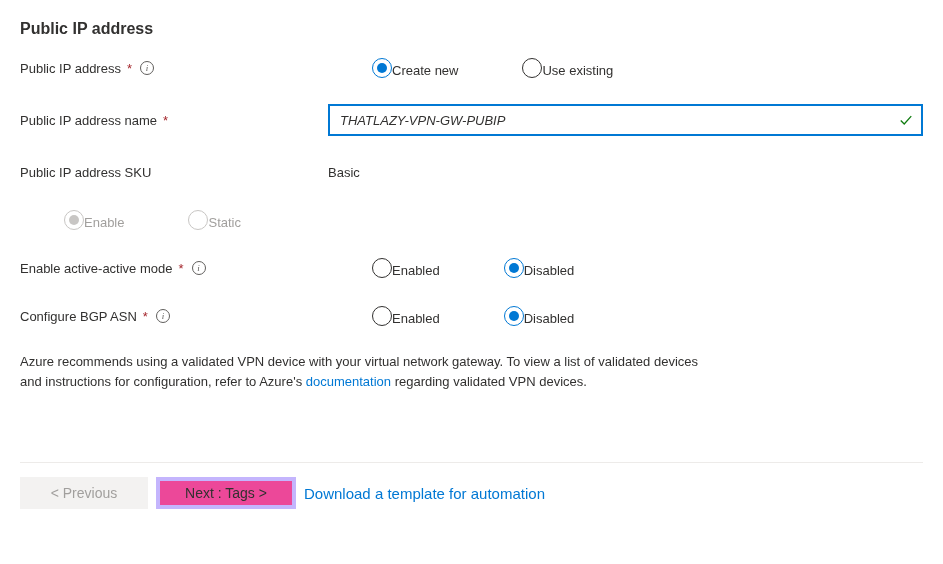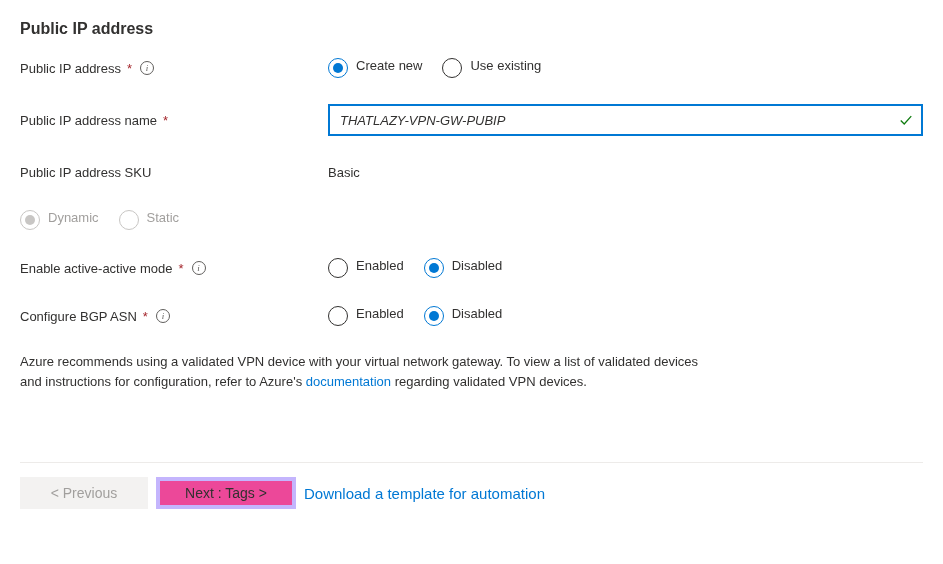--- a/index.html
+++ b/index.html
@@ -63,23 +63,23 @@
       align-items: center;
       gap: 20px;
     }
     .radio-group {
       display: flex;
       align-items: center;
       gap: 20px;
     }
     .radio-option {
       display: flex;
-      align-items: flex-start;
-      gap: 8px;
+      align-items: flex-end;
       cursor: pointer;
+      margin-left: 44px;
     }
     .radio-option.disabled {
       cursor: default;
     }
     .radio-circle {
       width: 20px;
       height: 20px;
       border: 1px solid #323130;
       border-radius: 50%;
       display: flex;
@@ -242,21 +242,21 @@
   </div>
   <div class="form-control">
     <span class="static-value">Basic</span>
   </div>
 </div>
 
 <div class="form-row">
   <div class="form-control radio-group">
     <label class="radio-option disabled">
       <span class="radio-circle disabled selected"></span>
-      <span class="radio-label disabled">Dynamic</span>
+      <span class="radio-label disabled">Enable</span>
     </label>
     <label class="radio-option disabled">
       <span class="radio-circle disabled"></span>
       <span class="radio-label disabled">Static</span>
     </label>
   </div>
 </div>
 
 <div class="form-row">
   <div class="form-label">

